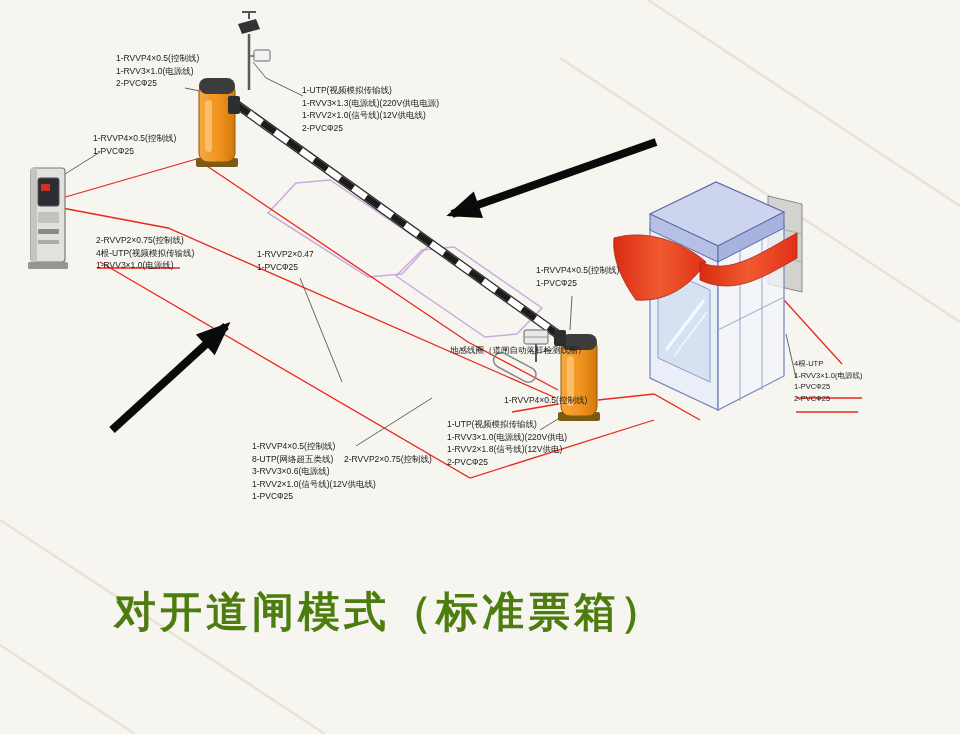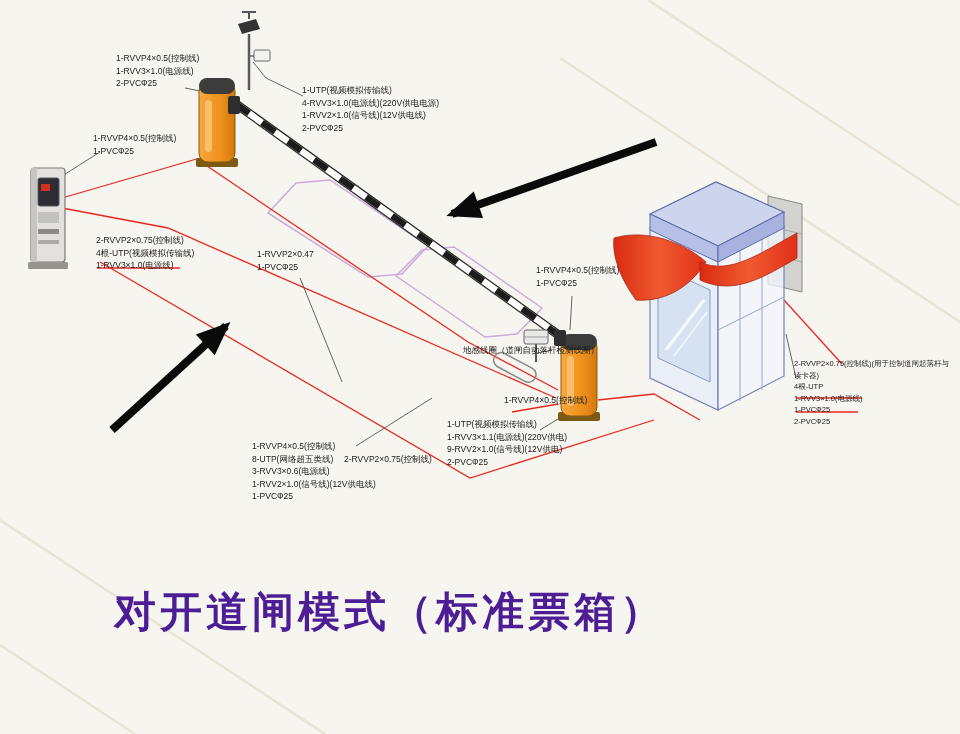--- a/index.html
+++ b/index.html
@@ -5,21 +5,21 @@
   * { margin:0; padding:0; box-sizing:border-box; }
   html,body { width:960px; height:734px; }
   body { font-family:"Liberation Sans", sans-serif; background:#f7f5f0; overflow:hidden; }
   .stage { position:relative; width:780px; height:734px; background:#f7f5f0; }
   .art { position:absolute; left:0; top:0; width:960px; height:734px; }
   .lg { position:absolute; color:#1b1b1b; font-size:8.5px; line-height:12.5px; }
   .ll { white-space:nowrap; }
   .lg-k { width:162px; font-size:7.5px; line-height:11.5px; }
   .lg-k .ll { white-space:normal; }
   .title { position:absolute; left:50%; top:584px; transform:translateX(-50%);
-           font-size:42px; font-weight:600; letter-spacing:4px; color:#4c1d95; white-space:nowrap; }
+           font-size:42px; font-weight:600; letter-spacing:4px; color:#4d7c0f; white-space:nowrap; }
 </style>
 </head>
 <body>
 
 <div class="stage">
 
   <svg class="art" viewBox="0 0 960 734">
     <defs>
       <linearGradient id="gateG" x1="0" y1="0" x2="1" y2="0">
         <stop offset="0" stop-color="#f7a93e"></stop>
@@ -166,64 +166,63 @@
   </div>
 
   <div class="lg" style="left:96px;top:234px">
     <div class="ll">2-RVVP2×0.75(控制线)</div>
     <div class="ll">4根-UTP(视频模拟传输线)</div>
     <div class="ll">1-RVV3×1.0(电源线)</div>
   </div>
 
   <div class="lg" style="left:302px;top:84px">
     <div class="ll">1-UTP(视频模拟传输线)</div>
-    <div class="ll">4-RVV3×1.0(电源线)(220V供电电源)</div>
+    <div class="ll">1-RVV3×1.3(电源线)(220V供电电源)</div>
     <div class="ll">1-RVV2×1.0(信号线)(12V供电线)</div>
     <div class="ll">2-PVCФ25</div>
   </div>
 
   <div class="lg" style="left:257px;top:248px">
     <div class="ll">1-RVVP2×0.47</div>
     <div class="ll">1-PVCФ25</div>
   </div>
 
   <div class="lg" style="left:536px;top:264px">
     <div class="ll">1-RVVP4×0.5(控制线)</div>
     <div class="ll">1-PVCФ25</div>
   </div>
 
-  <div class="lg" style="left:463px;top:344px">
+  <div class="lg" style="left:450px;top:344px">
     <div class="ll">地感线圈（道闸自动落杆检测线圈）</div>
   </div>
 
   <div class="lg" style="left:504px;top:394px">
     <div class="ll">1-RVVP4×0.5(控制线)</div>
   </div>
 
   <div class="lg" style="left:447px;top:418px">
     <div class="ll">1-UTP(视频模拟传输线)</div>
-    <div class="ll">1-RVV3×1.1(电源线)(220V供电)</div>
-    <div class="ll">9-RVV2×1.0(信号线)(12V供电)</div>
+    <div class="ll">1-RVV3×1.0(电源线)(220V供电)</div>
+    <div class="ll">1-RVV2×1.8(信号线)(12V供电)</div>
     <div class="ll">2-PVCФ25</div>
   </div>
 
   <div class="lg" style="left:252px;top:440px">
     <div class="ll">1-RVVP4×0.5(控制线)</div>
     <div class="ll">8-UTP(网络超五类线)</div>
     <div class="ll">3-RVV3×0.6(电源线)</div>
     <div class="ll">1-RVV2×1.0(信号线)(12V供电线)</div>
     <div class="ll">1-PVCФ25</div>
   </div>
 
   <div class="lg" style="left:344px;top:453px">
     <div class="ll">2-RVVP2×0.75(控制线)</div>
   </div>
 
   <div class="lg lg-k" style="left:794px;top:358px">
-    <div class="ll">2-RVVP2×0.75(控制线)(用于控制道闸起落杆与读卡器)</div>
     <div class="ll">4根-UTP</div>
     <div class="ll">1-RVV3×1.0(电源线)</div>
     <div class="ll">1-PVCФ25</div>
     <div class="ll">2-PVCФ25</div>
   </div>
 
   <div class="title">对开道闸模式（标准票箱）</div>
 
 </div>
 

